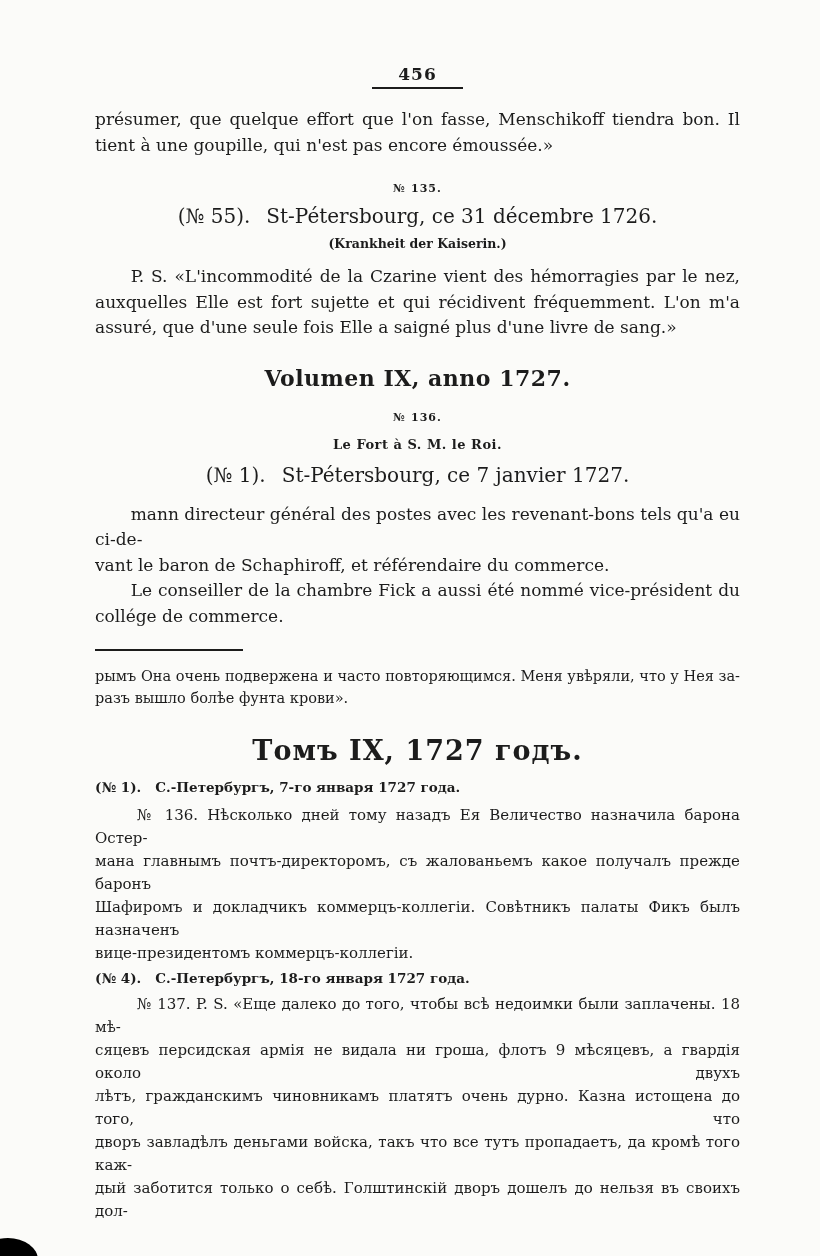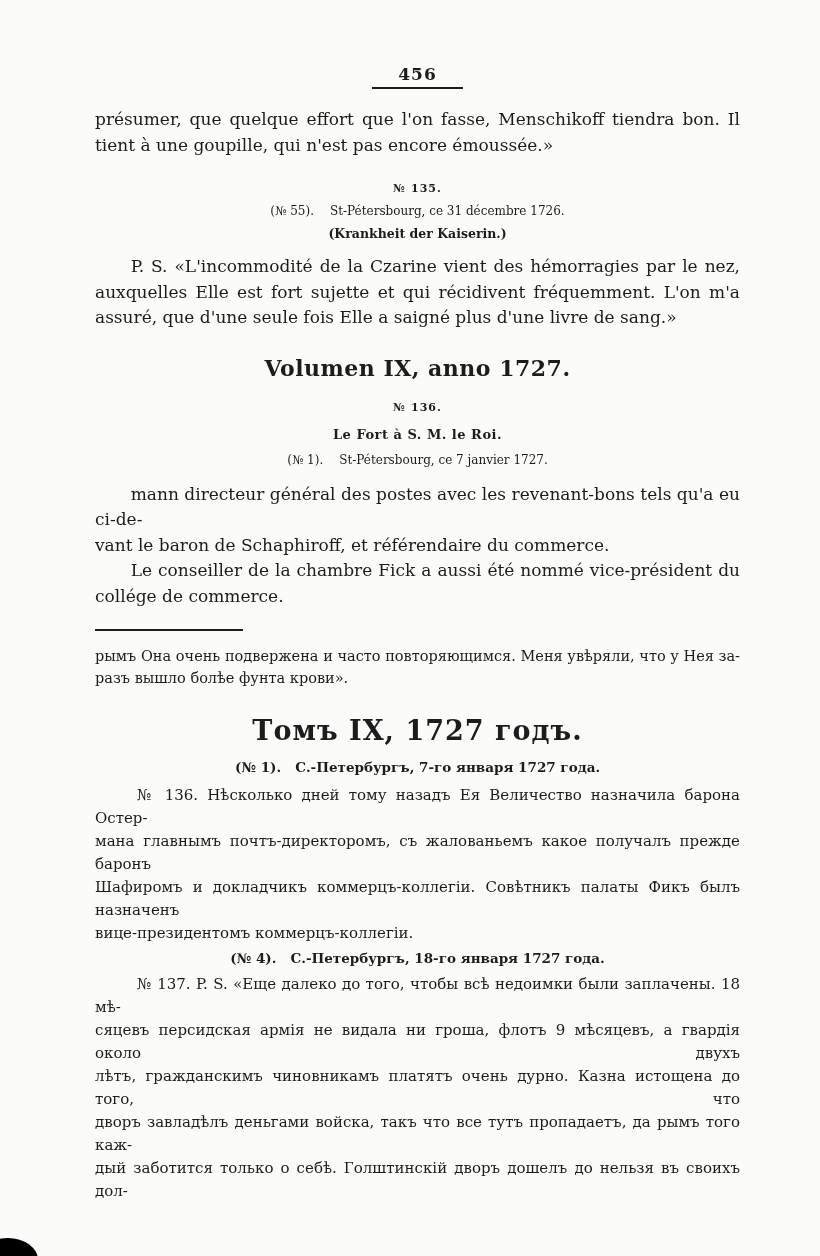--- a/index.html
+++ b/index.html
@@ -45,21 +45,21 @@
   .entry-heading {
     text-align: center;
     font-weight: bold;
     font-size: 11px;
     letter-spacing: 1px;
   }
   .h-135 { margin-top: 24px; }
   .h-136 { margin-top: 20px; }
   .dateline {
     text-align: center;
-    font-size: 12px;
+    font-size: 20px;
     margin-top: 9px;
   }
   .dateline .dl-num { margin-right: 16px; }
   .subject-note {
     text-align: center;
     font-size: 12.5px;
     font-weight: bold;
     margin-top: 8px;
   }
   .volume-heading {
@@ -91,21 +91,21 @@
 
   
   .volume-heading-rus {
     text-align: center;
     font-weight: 600;
     font-size: 27px;
     margin-top: 26px;
     letter-spacing: 1px;
   }
   .dateline-rus {
-    text-align: center;
+    text-align: left;
     font-size: 13.5px;
     font-weight: 600;
     margin-top: 13px;
   }
   .dateline-rus .dl-num { margin-right: 14px; }
   .rus-136 { margin-top: 9px; }
   .dl-rus-2 { margin-top: 5px; }
   .rus-137 { margin-top: 7px; }
 
   
@@ -174,19 +174,19 @@
       <div class="line">Шафиромъ и докладчикъ коммерцъ-коллегіи. Совѣтникъ палаты Фикъ былъ назначенъ</div>
       <div class="line last">вице-президентомъ коммерцъ-коллегіи.</div>
     </div>
   <div class="dateline-rus dl-rus-2">
     <span class="dl-num">(№ 4).</span><span>С.-Петербургъ, 18-го января 1727 года.</span>
   </div>
   <div class="para rus indent rus-137">
       <div class="line">№ 137. P. S. «Еще далеко до того, чтобы всѣ недоимки были заплачены. 18 мѣ-</div>
       <div class="line">сяцевъ персидская армія не видала ни гроша, флотъ 9 мѣсяцевъ, а гвардія около двухъ</div>
       <div class="line">лѣтъ, гражданскимъ чиновникамъ платятъ очень дурно. Казна истощена до того, что</div>
-      <div class="line">дворъ завладѣлъ деньгами войска, такъ что все тутъ пропадаетъ, да рымъ того каж-</div>
+      <div class="line">дворъ завладѣлъ деньгами войска, такъ что все тутъ пропадаетъ, да кромѣ того каж-</div>
       <div class="line">дый заботится только о себѣ. Голштинскій дворъ дошелъ до нельзя въ своихъ дол-</div>
     </div>
 
 </div>
 
 <div class="ink-blot"></div>
 
 </body></html>

